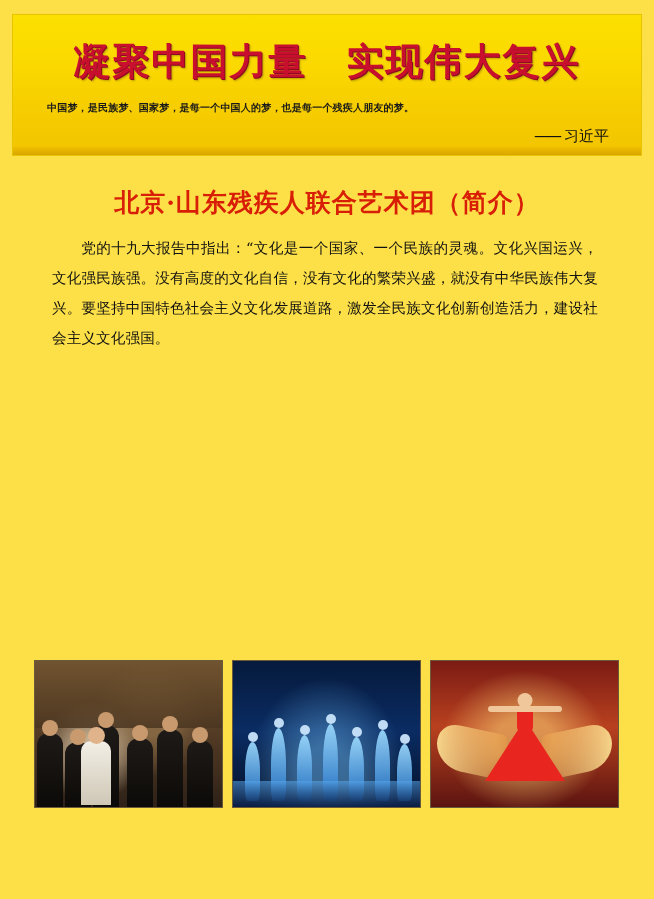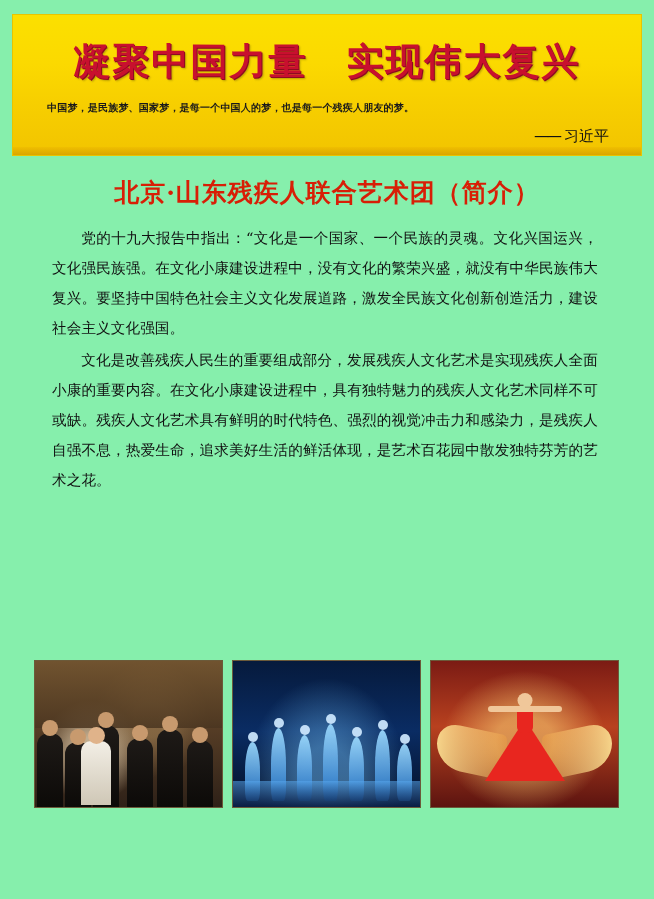--- a/index.html
+++ b/index.html
@@ -11,21 +11,21 @@
     width: 654px;
     height: 899px;
     font-family: "DejaVu Sans", "Liberation Sans", sans-serif;
     overflow: hidden;
   }
 
   .page {
     position: relative;
     width: 654px;
     height: 899px;
-    background: #86efac;
+    background: #fde047;
     box-sizing: border-box;
   }
 
   
   .banner {
     position: absolute;
     left: 12px;
     top: 14px;
     width: 630px;
     height: 142px;
@@ -89,21 +89,21 @@
     width: 630px;
   }
 
   .doc-title {
     text-align: center;
     font-family: "DejaVu Serif", "Liberation Serif", serif;
     font-weight: bold;
     font-size: 25px;
     color: #d81e06;
     letter-spacing: 1px;
-    margin: 6px 0 14px 0;
+    margin: 16px 0 14px 0;
     white-space: nowrap;
   }
 
   .paras {
     padding: 0 44px 0 40px;
   }
   .para {
     font-family: "DejaVu Serif", "Liberation Serif", serif;
     font-size: 14.6px;
     line-height: 30px;
@@ -247,22 +247,21 @@
     <div class="banner-title">凝聚中国力量　实现伟大复兴</div>
     <div class="banner-sub">中国梦，是民族梦、国家梦，是每一个中国人的梦，也是每一个残疾人朋友的梦。</div>
     <div class="banner-author">
       <span class="dash">——</span><span>习近平</span>
     </div>
   </div>
 
   <div class="content">
     <div class="doc-title">北京·山东残疾人联合艺术团（简介）</div>
     <div class="paras">
-      <p class="para">党的十九大报告中指出：“文化是一个国家、一个民族的灵魂。文化兴国运兴，文化强民族强。在文化小康建设进程中，没有文化的繁荣兴盛，就没有中华民族伟大复兴。要坚持中国特色社会主义文化发展道路，激发全民族文化创新创造活力，建设社会主义文化强国。</p>
-      <p class="para">文化是改善残疾人民生的重要组成部分，发展残疾人文化艺术是实现残疾人全面小康的重要内容。在文化小康建设进程中，具有独特魅力的残疾人文化艺术同样不可或缺。残疾人文化艺术具有鲜明的时代特色、强烈的视觉冲击力和感染力，是残疾人自强不息，热爱生命，追求美好生活的鲜活体现，是艺术百花园中散发独特芬芳的艺术之花。</p>
+      <p class="para">党的十九大报告中指出：“文化是一个国家、一个民族的灵魂。文化兴国运兴，文化强民族强。没有高度的文化自信，没有文化的繁荣兴盛，就没有中华民族伟大复兴。要坚持中国特色社会主义文化发展道路，激发全民族文化创新创造活力，建设社会主义文化强国。</p>
     </div>
   </div>
 
   <div class="photos">
 
     <div class="photo photo-1">
       <div class="p1-wall"></div>
       <div class="p1-figs">
         <i></i>
           <i></i>

